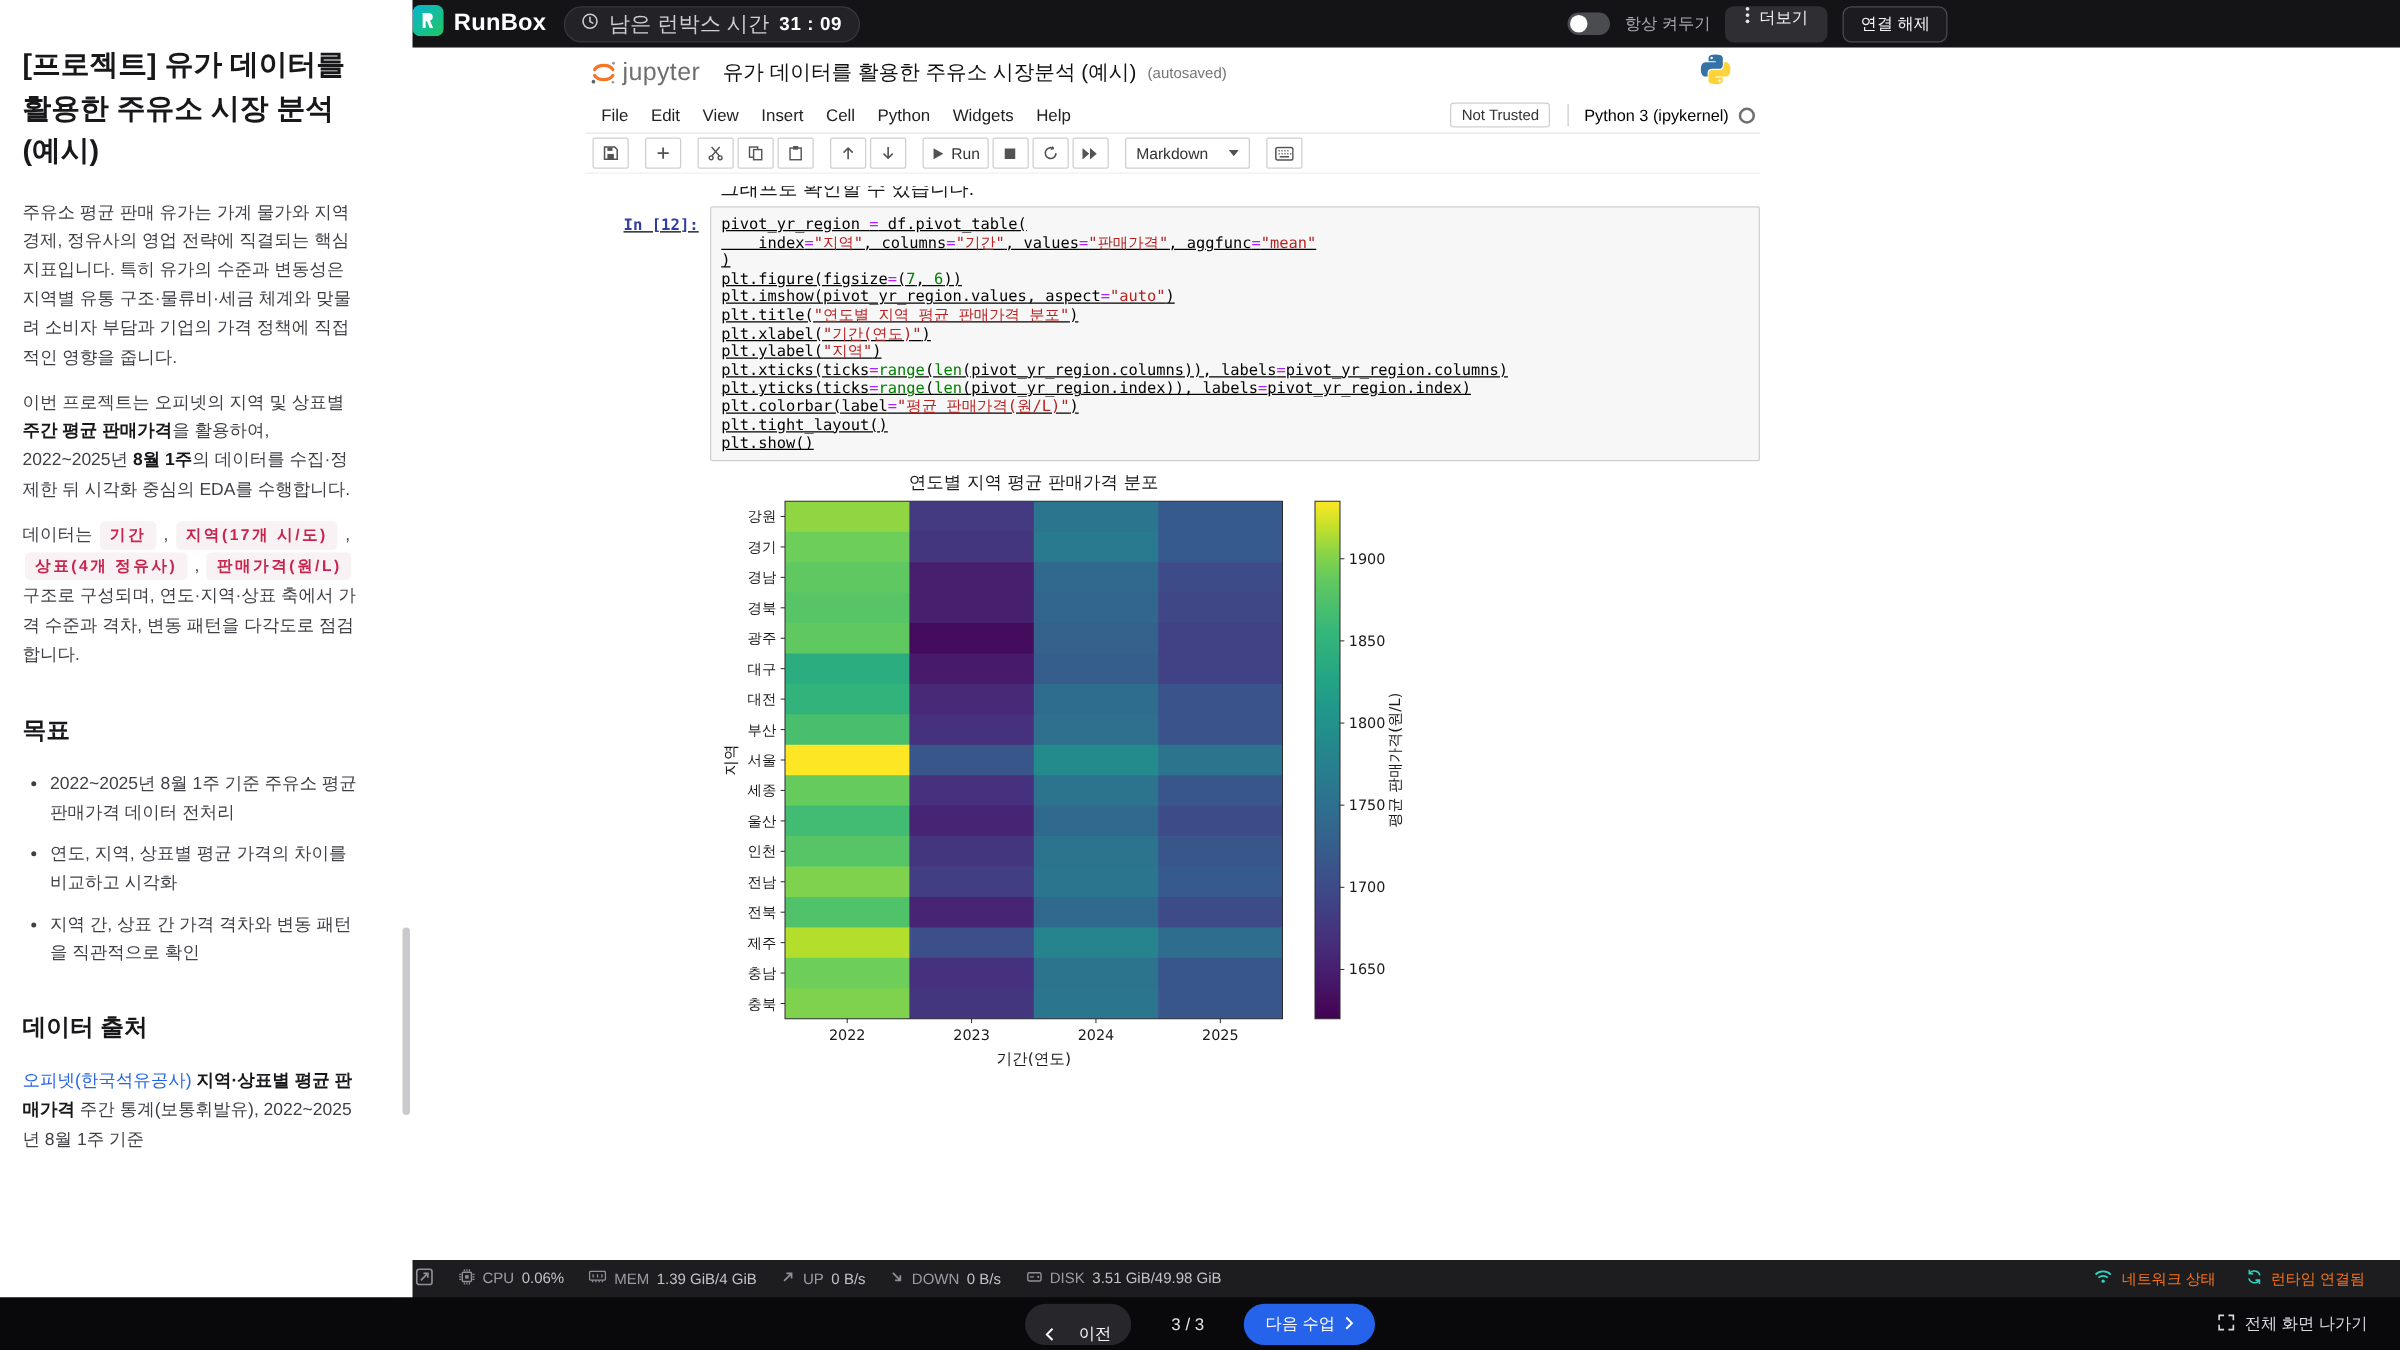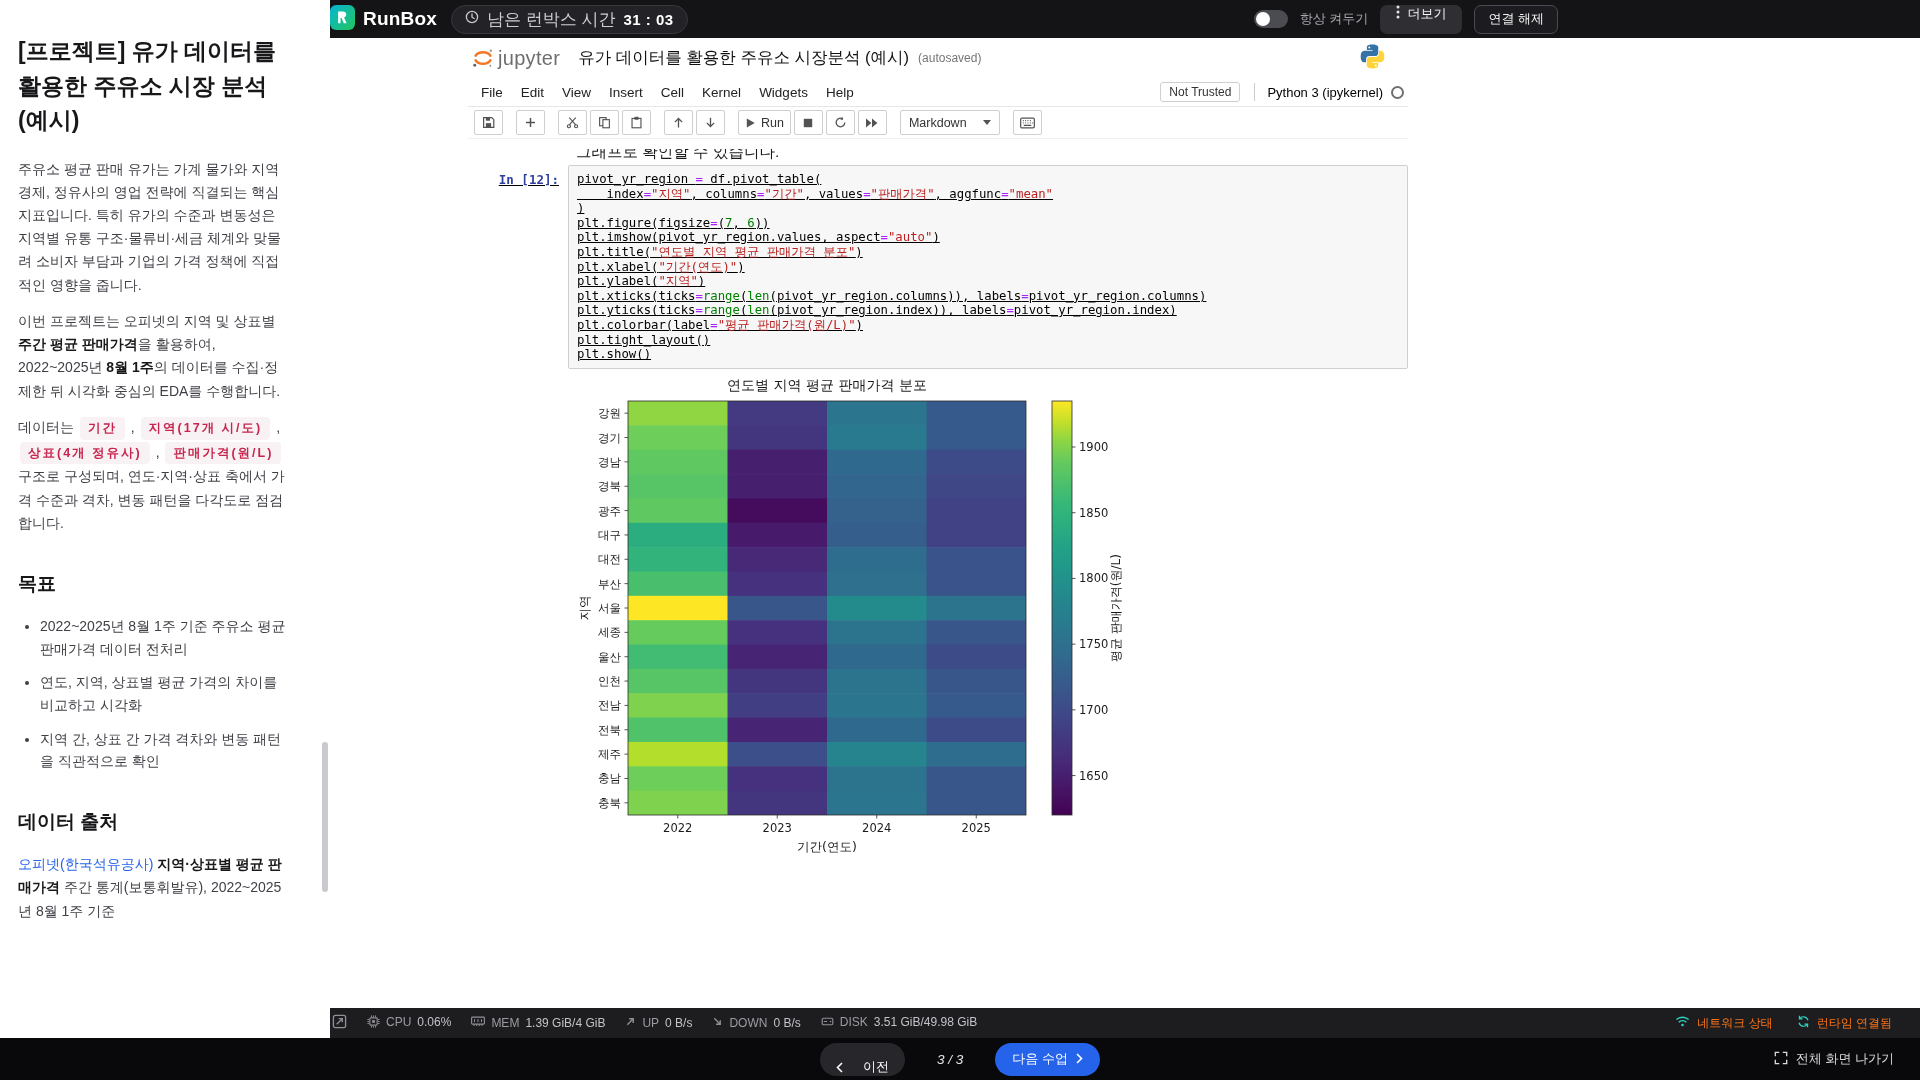--- a/index.html
+++ b/index.html
@@ -74,21 +74,21 @@
   
   .statusbar{flex:0 0 30px;background:#1d1d20;display:flex;align-items:center;gap:20px;padding:0 14px;font-size:12px;color:#c2c2c8;}
   .stat{display:flex;align-items:flex-start;gap:6px;}
   .stat .lab{color:#9b9ba3;}
   .sb-right{margin-left:auto;display:flex;gap:24px;align-items:center;padding-right:14px;}
   .sb-right .stat{gap:7px;color:#f97316;}
 
   
   .bottombar{position:absolute;left:0;right:0;bottom:0;height:42px;background:#09090b;display:flex;align-items:center;justify-content:center;gap:32px;z-index:4;}
   .btn-prev{display:flex;align-items:flex-end;gap:20px;background:#26262b;color:#fafafa;border:none;border-radius:17px;height:33px;padding:0 16px;font-size:13px;}
-  .page-ind{color:#e4e4e7;font-size:13.5px;font-style:italic;}
+  .page-ind{color:#e4e4e7;font-size:13.5px;}
   .btn-next{display:flex;align-items:center;gap:8px;background:#2563eb;color:#fff;border:none;border-radius:17px;height:33px;padding:0 17px;font-size:13px;}
   .exit-fs{position:absolute;right:26px;top:0;height:42px;display:flex;align-items:center;gap:8px;color:#d9d9de;font-size:13px;cursor:pointer;}
 </style>
 </head>
 <body>
 
 <aside class="sidebar">
   <h1>[프로젝트] 유가 데이터를 활용한 주유소 시장 분석 (예시)</h1>
   <p class="sb-p">주유소 평균 판매 유가는 가계 물가와 지역 경제, 정유사의 영업 전략에 직결되는 핵심 지표입니다. 특히 유가의 수준과 변동성은 지역별 유통 구조·물류비·세금 체계와 맞물려 소비자 부담과 기업의 가격 정책에 직접적인 영향을 줍니다.</p>
   <p class="sb-p" id="para2">이번 프로젝트는 오피넷의 지역 및 상표별 <b>주간 평균 판매가격</b>을 활용하여, 2022~2025년 <b>8월 1주</b>의 데이터를 수집·정제한 뒤 시각화 중심의 EDA를 수행합니다.</p>
@@ -119,21 +119,21 @@
             <path d="M7.8 6.2h4.4c2.1 0 3.4 1.2 3.4 3 0 1.4-.8 2.4-2.1 2.8l2.4 5.6h-2.7l-2.1-5.1h-1v5.1H7.8z" fill="#fff"></path>
           </svg></span>
       <span class="brand-name">RunBox</span>
     </div>
     <div class="timer-pill">
       <span><svg width="14" height="14" viewBox="0 0 14 14">
             <circle cx="7" cy="7" r="5.6" fill="none" stroke="#c9c9ce" stroke-width="1.3"></circle>
             <path d="M7 3.8v3.4l2.2 1.3" fill="none" stroke="#c9c9ce" stroke-width="1.3" stroke-linecap="round"></path>
           </svg></span>
       <span class="timer-label">남은 런박스 시간</span>
-      <span class="timer-value">31 : 03</span>
+      <span class="timer-value">31 : 09</span>
     </div>
     <div class="topbar-right">
       <button class="toggle">
           <span class="knob"></span>
         </button>
       <span class="toggle-label">항상 켜두기</span>
       <button class="btn-more">
         <span><svg width="4" height="14" viewBox="0 0 4 14">
               <circle cx="2" cy="2" r="1.5" fill="#e4e4e7"></circle>
               <circle cx="2" cy="7" r="1.5" fill="#e4e4e7"></circle>
@@ -167,21 +167,21 @@
             </svg>
         </span>
       </div>
 
       <div class="nb-menubar">
         <span class="nb-menu-item">File</span>
         <span class="nb-menu-item">Edit</span>
         <span class="nb-menu-item">View</span>
         <span class="nb-menu-item">Insert</span>
         <span class="nb-menu-item">Cell</span>
-        <span class="nb-menu-item">Kernel</span>
+        <span class="nb-menu-item">Python</span>
         <span class="nb-menu-item">Widgets</span>
         <span class="nb-menu-item">Help</span>
         <span class="nb-trust">Not Trusted</span>
         <span class="nb-kernel">Python 3 (ipykernel)</span>
         <span class="kernel-dot"></span>
       </div>
 
       <div class="nb-toolbar">
         <button class="tbtn">
             <svg width="13" height="13" viewBox="0 0 16 16">

